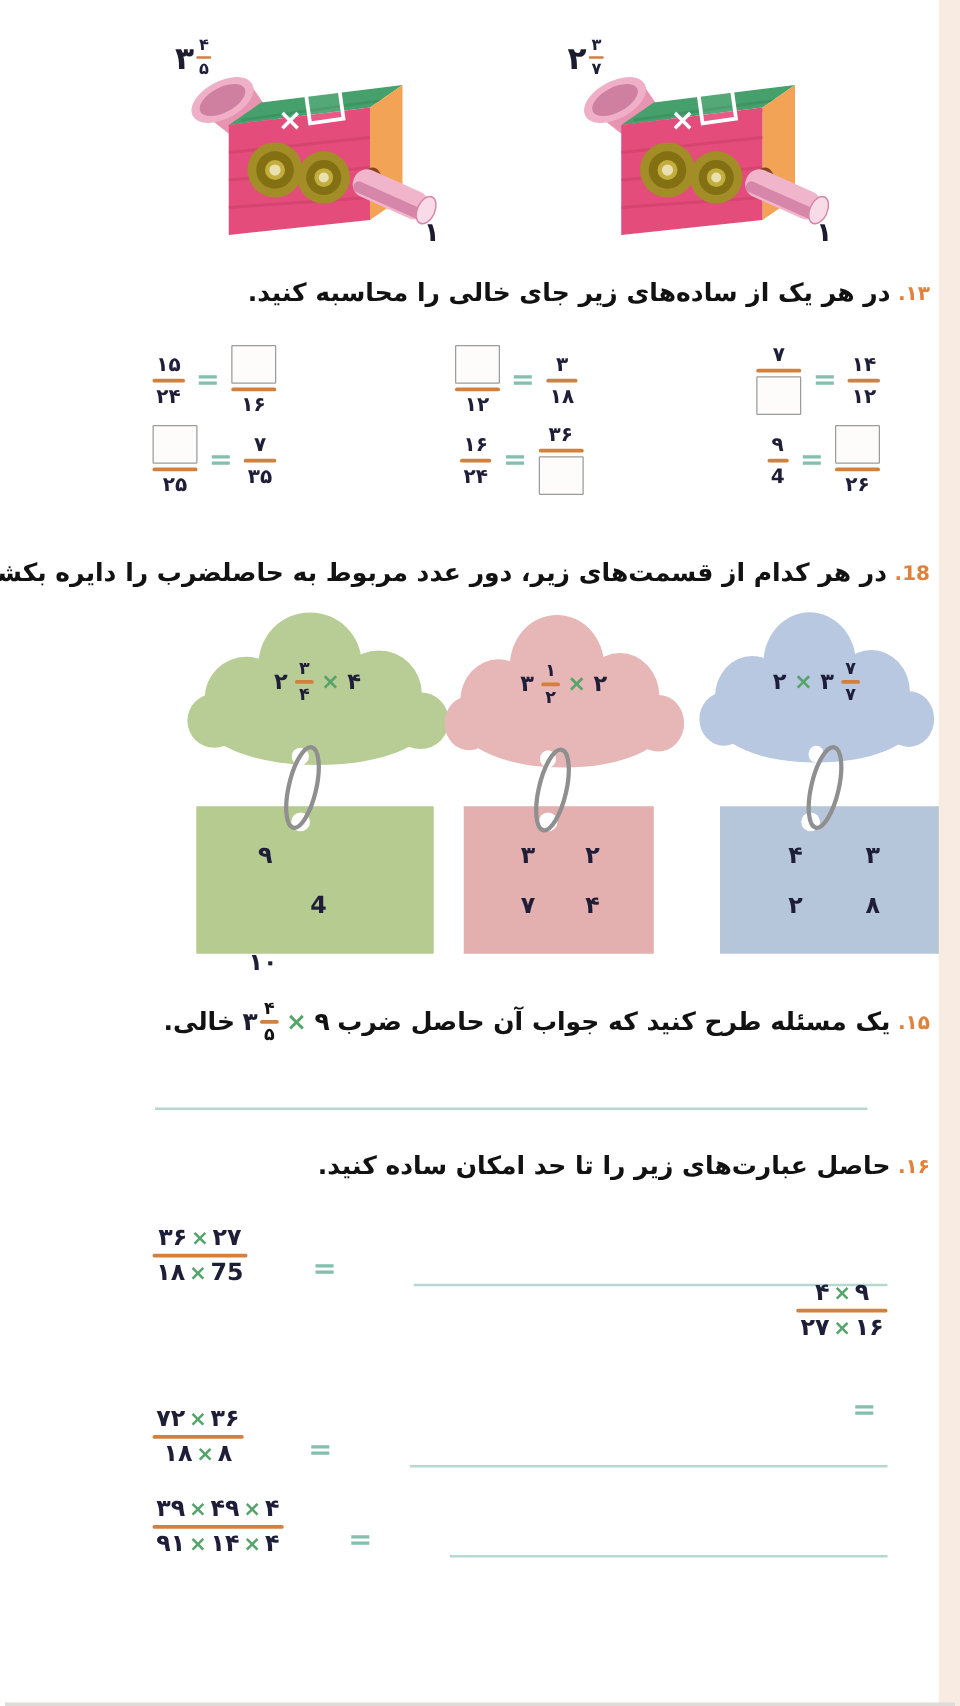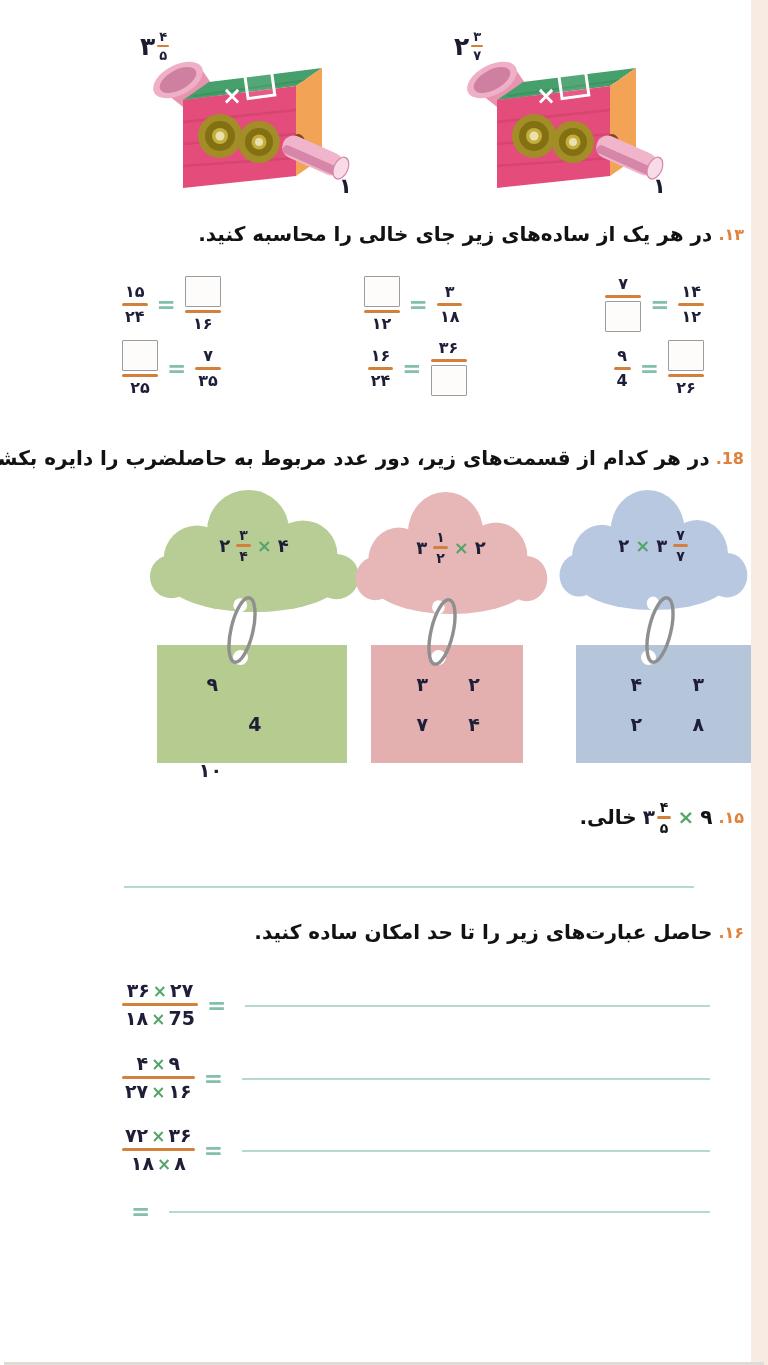--- a/index.html
+++ b/index.html
@@ -52,21 +52,21 @@
   .choice-box.pink{background:#e3afaf;}
   .choice-box.blue{background:#b5c5da;}
   .choice-box .hole{position:absolute;top:5px;width:15px;height:15px;border-radius:50%;background:#ffffff;}
   .choice-box .cnum{position:absolute;font-size:19px;color:#1e1e38;}
   .ring{position:absolute;z-index:3;}
 
   
   .answer-line-15{position:absolute;left:124px;right:74px;top:886px;border-top:2px solid #b7d8d1;}
 
   
-  .simp-row{position:absolute;left:122px;right:58px;display:flex;align-items:center;direction:ltr;}
+  .simp-row{position:absolute;left:122px;right:58px;display:flex;align-items:flex-end;direction:ltr;gap:43px;}
   .simp-row .frac .fd{font-size:19px;padding:0 2px;}
   .parts span{padding:0 1px;}
   .parts .xop{font-size:17px;padding:0 2px;}
   .answer-line{flex:1;border-top:2px solid #b7d8d1;margin-left:10px;transform:translateY(1px);}
 </style>
 </head>
 <body>
 
 <div class="page">
 
@@ -332,20 +332,21 @@
   </svg>
   <svg class="ring" style="left:424px;top:592px;" width="36" height="80" viewBox="0 0 36 80">
     <ellipse cx="18" cy="40" rx="11" ry="33" fill="none" stroke="#8f8f8f" stroke-width="3.4" transform="rotate(13 18 40)"></ellipse>
   </svg>
   <svg class="ring" style="left:642px;top:590px;" width="36" height="80" viewBox="0 0 36 80">
     <ellipse cx="18" cy="40" rx="11" ry="33" fill="none" stroke="#8f8f8f" stroke-width="3.4" transform="rotate(13 18 40)"></ellipse>
   </svg>
 
   <div class="q-title" style="top:800px;">
     <span class="qnum">۱۵.</span>
+    <span>یک مسئله طرح کنید که جواب آن حاصل ضرب</span>
     <span>۹</span>
     <span class="xop">×</span>
     <span class="mixed-inline">
       <span class="mw">۳</span>
       <span class="frac mid">
         <span class="fd">۴</span>
         <span class="fbar"></span>
         <span class="fd">۵</span>
       </span>
     </span>
@@ -361,38 +362,43 @@
   <div class="simp-row" style="top:981px;">
     <span class="frac">
       <span class="fd parts"><span>۳۶</span><span class="xop">×</span><span>۲۷</span></span>
       <span class="fbar"></span>
       <span class="fd parts"><span>۱۸</span><span class="xop">×</span><span>75</span></span>
     </span>
     <span class="eqsign">=</span>
     <span class="answer-line"></span>
   </div>
 
-  <div class="simp-row" style="top:1054px;">
+  <div class="simp-row" style="top:1025px;flex-direction:column;">
     <span class="frac">
       <span class="fd parts"><span>۴</span><span class="xop">×</span><span>۹</span></span>
       <span class="fbar"></span>
       <span class="fd parts"><span>۲۷</span><span class="xop">×</span><span>۱۶</span></span>
     </span>
     <span class="eqsign">=</span>
     <span class="answer-line"></span>
   </div>
 
   <div class="simp-row" style="top:1126px;">
     <span class="frac">
       <span class="fd parts"><span>۷۲</span><span class="xop">×</span><span>۳۶</span></span>
       <span class="fbar"></span>
       <span class="fd parts"><span>۱۸</span><span class="xop">×</span><span>۸</span></span>
     </span>
     <span class="eqsign">=</span>
     <span class="answer-line"></span>
   </div>
 
   <div class="simp-row" style="top:1198px;">
+    <span class="frac">
+      <span class="fd parts"><span>۳۹</span><span class="xop">×</span><span>۴۹</span><span class="xop">×</span><span>۴</span></span>
+      <span class="fbar"></span>
+      <span class="fd parts"><span>۹۱</span><span class="xop">×</span><span>۱۴</span><span class="xop">×</span><span>۴</span></span>
+    </span>
     <span class="eqsign">=</span>
     <span class="answer-line"></span>
   </div>
 
 </div>
 
 </body></html>

